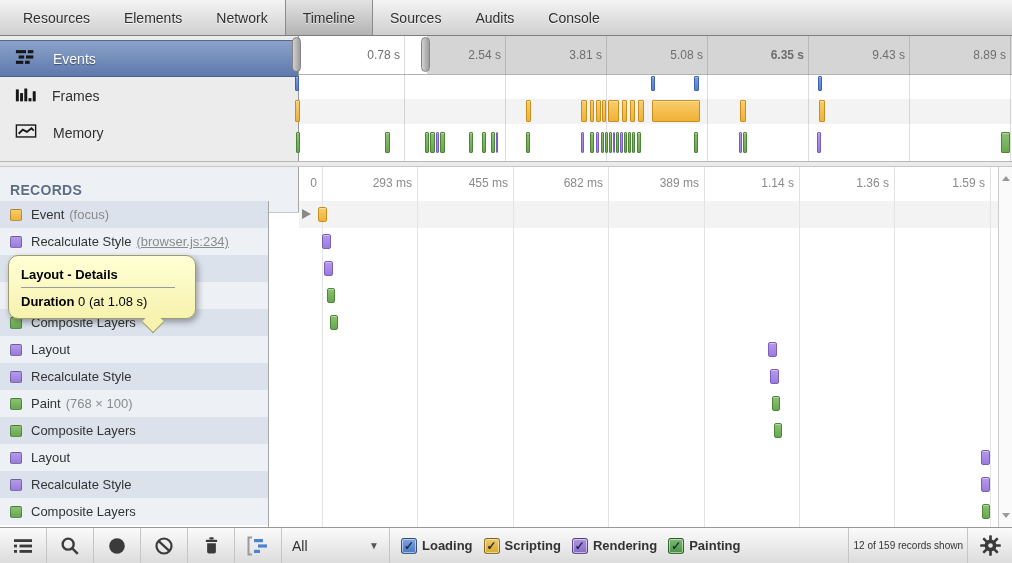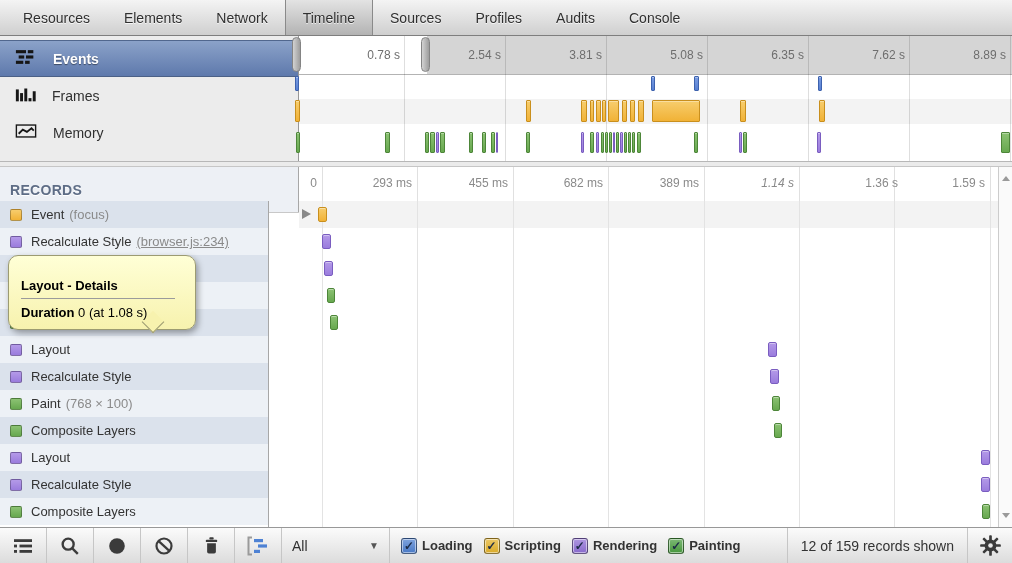--- a/index.html
+++ b/index.html
@@ -15,21 +15,21 @@
     text-shadow:0 1px 0 rgba(255,255,255,.75);cursor:default;white-space:nowrap}
   .tab.selected{background:linear-gradient(#e3e3e3,#b3b3b3);
     border-left:1px solid #8a8a8a;border-right:1px solid #8a8a8a}
 
   
   #overview{position:absolute;top:36px;left:0;right:0;height:125px}
   #ov-sidebar{position:absolute;top:0;left:0;bottom:0;width:299px;background:#ececec;
     border-right:1px solid #979797;box-sizing:border-box;padding-top:4px}
   .ov-item{height:37px;display:flex;align-items:center;padding-left:14px;gap:15px;
     font-size:14px;color:#303030;cursor:default}
-  .ov-item.selected{background:linear-gradient(#8ba2c9,#5e79ac);color:#fff;font-weight:bold;
+  .ov-item.selected{background:linear-gradient(#8ba2c9,#5e79ac);color:#fff;font-weight:normal;
     border-top:1px solid #51678e;border-bottom:1px solid #4b6086;box-sizing:border-box;
     text-shadow:0 1px 1px rgba(0,0,0,.45)}
   #ov-graph{position:absolute;left:299px;top:0;right:0;bottom:0;background:#fff}
   #ov-ruler{position:absolute;left:0;right:0;top:0;height:39px;background:#fff;
     border-bottom:1px solid #b3b3b3;box-sizing:border-box}
   #ov-shade{position:absolute;top:0;height:38px;right:0;background:#d5d5d5;z-index:1}
   .ov-grid{position:absolute;top:0;bottom:0;width:1px;background:rgba(0,0,0,.13);z-index:2}
   .ov-lab{position:absolute;top:0;height:38px;line-height:38px;font-size:12px;color:#6e6e6e;
     transform:translateX(-100%);z-index:3;padding-right:4px;white-space:nowrap}
   .handle{position:absolute;top:1px;width:9px;height:35px;border-radius:5px;z-index:5;
@@ -78,21 +78,21 @@
     border-left:1px solid #ccc;box-sizing:border-box;z-index:6}
   .sc-up{position:absolute;left:3px;top:9px;width:0;height:0;border-bottom:5px solid #9a9a9a;
     border-left:4px solid transparent;border-right:4px solid transparent}
   .sc-dn{position:absolute;left:3px;bottom:9px;width:0;height:0;border-top:5px solid #9a9a9a;
     border-left:4px solid transparent;border-right:4px solid transparent}
 
   
   #tooltip{position:absolute;left:8px;top:255px;width:186px;z-index:20;
     background:linear-gradient(#ffffd6,#f7f2ae);border:1px solid #9c9b72;border-radius:10px;
     box-shadow:2px 3px 6px rgba(0,0,0,.35)}
-  #tt-title{font-size:13px;font-weight:bold;color:#000;padding:22px 12px 5px}
+  #tt-title{font-size:13px;font-weight:bold;color:#000;padding:11px 12px 5px}
   #tt-sep{height:1px;background:#9b9b9b;margin:0 20px 0 12px}
   #tt-dur{font-size:13px;color:#000;padding:6px 12px 9px}
   #tt-ptr{position:absolute;left:136px;top:58px;width:15px;height:15px;
     background:#f7f2ae;border-right:1px solid #9c9b72;border-bottom:1px solid #9c9b72;
     transform:rotate(45deg);z-index:-1}
 
   
   #toolbar{position:absolute;top:527px;left:0;right:0;height:36px;box-sizing:border-box;
     background:linear-gradient(#fbfbfb,#dcdcdc);border-top:1px solid #989898;
     display:flex;align-items:stretch}
@@ -102,35 +102,34 @@
     font-size:14px;color:#303030;border-right:1px solid #c6c6c6;cursor:default}
   #dd-label{flex:1}
   #dd-arrow{font-size:10px;color:#555}
   #cbs{display:flex;align-items:center;gap:11px;padding:0 11px}
   .cb{display:flex;align-items:center;gap:5px;font-size:13px;font-weight:bold;color:#333;cursor:default}
   .cbbox{width:16px;height:16px;border-radius:3px;box-sizing:border-box;
     border:1px solid rgba(0,0,0,.42);box-shadow:inset 0 0 0 1px rgba(255,255,255,.5);
     display:flex;align-items:center;justify-content:center;
     font-size:12px;font-weight:bold;color:#1c2b47;line-height:1}
   #tb-spacer{flex:1}
-  #status{display:flex;align-items:center;padding:0 13px;font-size:14px;color:#333;
+  #status{display:flex;align-items:center;padding:0 4px;font-size:10px;color:#333;
     border-left:1px solid #c6c6c6;white-space:nowrap}
   #gear-cell{width:44px;display:flex;align-items:center;justify-content:center;
     border-left:1px solid #c6c6c6;cursor:pointer}
 </style>
 </head>
 <body>
 
 <div id="tabbar">
     <div class="tab">Resources</div>
     <div class="tab">Elements</div>
     <div class="tab">Network</div>
     <div class="tab selected">Timeline</div>
     <div class="tab">Sources</div>
-    <div class="tab">Profiles</div>
     <div class="tab">Audits</div>
     <div class="tab">Console</div>
   </div>
 
 <div id="overview">
   <div id="ov-sidebar">
       <div class="ov-item selected">
         <span><svg width="24" height="22" viewBox="0 0 24 24" fill="#161616">
             <rect x="1" y="4.5" width="11" height="3.4"></rect>
             <rect x="14" y="4.5" width="6" height="3.4"></rect>
@@ -159,22 +158,22 @@
         <span>Memory</span>
       </div>
     </div>
   <div id="ov-graph">
     <div id="ov-ruler">
         <div id="ov-shade" style="left: 128px;"></div>
         <div class="ov-lab" style="left: 105px;">0.78 s</div>
         <div class="ov-lab" style="left: 206px;">2.54 s</div>
         <div class="ov-lab" style="left: 307px;">3.81 s</div>
         <div class="ov-lab" style="left: 408px;">5.08 s</div>
-        <div class="ov-lab" style="left: 509px;">6.35 s</div>
-        <div class="ov-lab" style="left: 610px;">7.62 s</div>
+        <div class="ov-lab" style="left: 509px; font-weight: bold;">6.35 s</div>
+        <div class="ov-lab" style="left: 610px;">9.43 s</div>
         <div class="ov-lab" style="left: 711px;">8.89 s</div>
       </div>
     <div id="ov-lanes">
       <div class="band" id="band-load" style="top:0;height:23px">
           <div class="ovbar" style="left: -4px; width: 4px; top: 0px; height: 15px; background: linear-gradient(rgb(123, 157, 226), rgb(86, 127, 210)); border-color: rgb(61, 98, 174);"></div>
           <div class="ovbar" style="left: 352px; width: 4px; top: 0px; height: 15px; background: linear-gradient(rgb(123, 157, 226), rgb(86, 127, 210)); border-color: rgb(61, 98, 174);"></div>
           <div class="ovbar" style="left: 395px; width: 5px; top: 0px; height: 15px; background: linear-gradient(rgb(123, 157, 226), rgb(86, 127, 210)); border-color: rgb(61, 98, 174);"></div>
           <div class="ovbar" style="left: 519px; width: 4px; top: 0px; height: 15px; background: linear-gradient(rgb(123, 157, 226), rgb(86, 127, 210)); border-color: rgb(61, 98, 174);"></div>
         </div>
       <div class="band" id="band-script" style="top:23px;height:25px;background:#f3f3f3">
@@ -248,23 +247,23 @@
         <div class="rh-lab" style="left: 23px;">0</div>
         <div class="rh-grid" style="left: 118px;"></div>
         <div class="rh-lab" style="left: 118px;">293 ms</div>
         <div class="rh-grid" style="left: 214px;"></div>
         <div class="rh-lab" style="left: 214px;">455 ms</div>
         <div class="rh-grid" style="left: 309px;"></div>
         <div class="rh-lab" style="left: 309px;">682 ms</div>
         <div class="rh-grid" style="left: 405px;"></div>
         <div class="rh-lab" style="left: 405px;">389 ms</div>
         <div class="rh-grid" style="left: 500px;"></div>
-        <div class="rh-lab" style="left: 500px; font-style: italic;">1.14 s</div>
+        <div class="rh-lab" style="left: 500px;">1.14 s</div>
         <div class="rh-grid" style="left: 595px;"></div>
-        <div class="rh-lab" style="left: 595px; margin-left: 9px;">1.36 s</div>
+        <div class="rh-lab" style="left: 595px;">1.36 s</div>
         <div class="rh-grid" style="left: 691px;"></div>
         <div class="rh-lab" style="left: 691px;">1.59 s</div>
       </div>
   </div>
   <div id="rec-left">
       <div class="lrow">
         <span class="swatch" style="background: linear-gradient(rgb(247, 205, 109), rgb(241, 178, 54));"></span>
         <span>Event</span>
         <span class="note">(focus)</span>
       </div>

